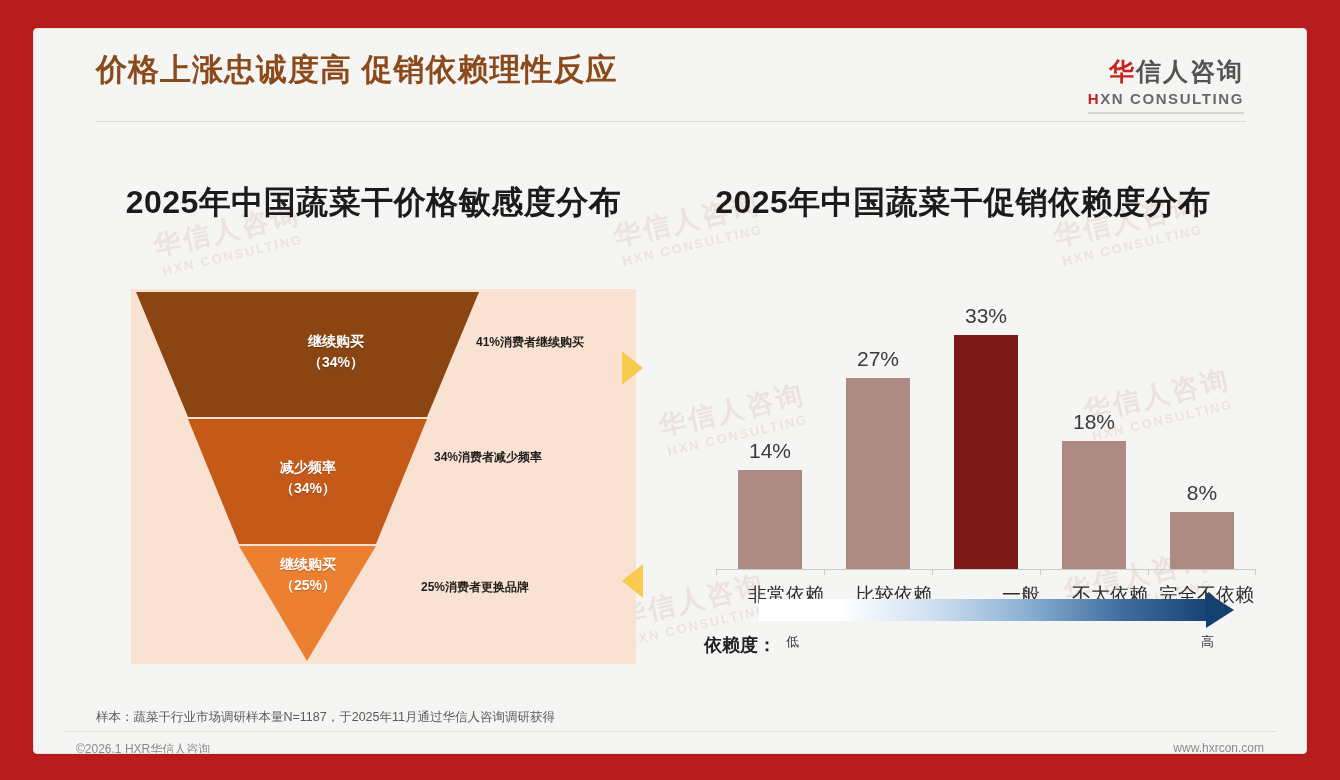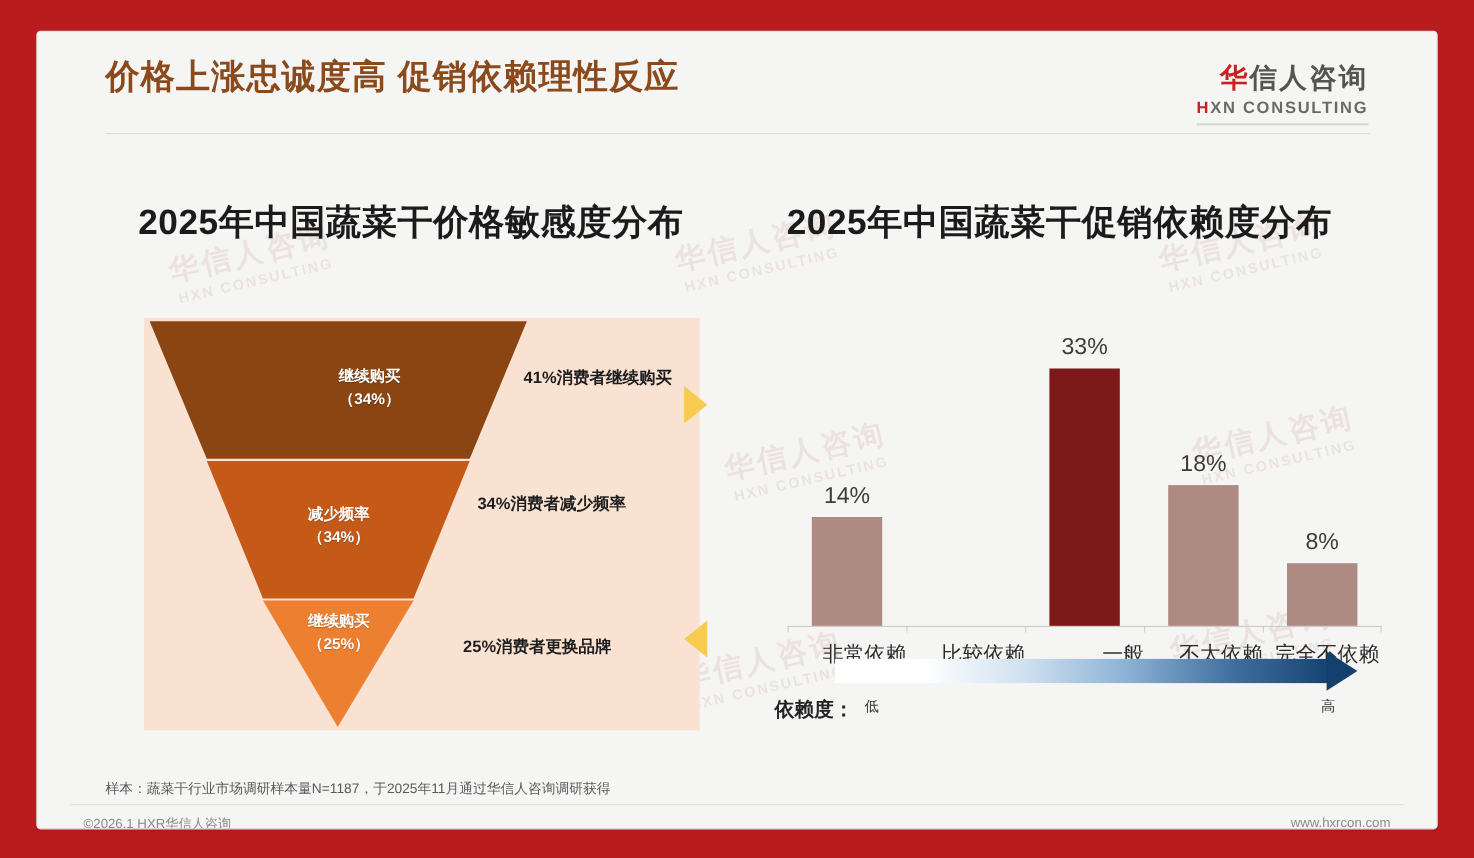--- a/index.html
+++ b/index.html
@@ -95,21 +95,21 @@
   .funnel-svg{position:absolute;left:0;top:0;}
   .fn-label{
     position:absolute;
     color:#ffffff;font-weight:bold;font-size:14px;
     text-align:center;line-height:1.5;
     text-shadow:0 1px 1px rgba(0,0,0,.25);
     white-space:nowrap;
   }
   .fn-note{
     position:absolute;
-    color:#1d1d1d;font-weight:bold;font-size:15px;
+    color:#1d1d1d;font-weight:bold;font-size:12px;
     white-space:nowrap;
   }
 
   
   .tri{position:absolute;width:0;height:0;}
   .tri-right{
     border-top:17px solid transparent;
     border-bottom:17px solid transparent;
     border-left:21px solid #f6cb4f;
   }
@@ -280,20 +280,24 @@
       <div class="chart-title">2025年中国蔬菜干促销依赖度分布</div>
 
       <div class="bars">
         <div class="plot">
 
           <div class="bar-col" style="left:0px;">
             <div class="bar" style="height:99px;"></div>
             <div class="bar-val" style="bottom:106px;">14%</div>
           </div>
 
+          <div class="bar-col" style="left:108px;">
+            <div class="bar" style="height:191px;"></div>
+            <div class="bar-val" style="bottom:198px;">27%</div>
+          </div>
 
           <div class="bar-col" style="left:216px;">
             <div class="bar hl" style="height:234px;"></div>
             <div class="bar-val" style="bottom:241px;">33%</div>
           </div>
 
           <div class="bar-col" style="left:324px;">
             <div class="bar" style="height:128px;"></div>
             <div class="bar-val" style="bottom:135px;">18%</div>
           </div>

